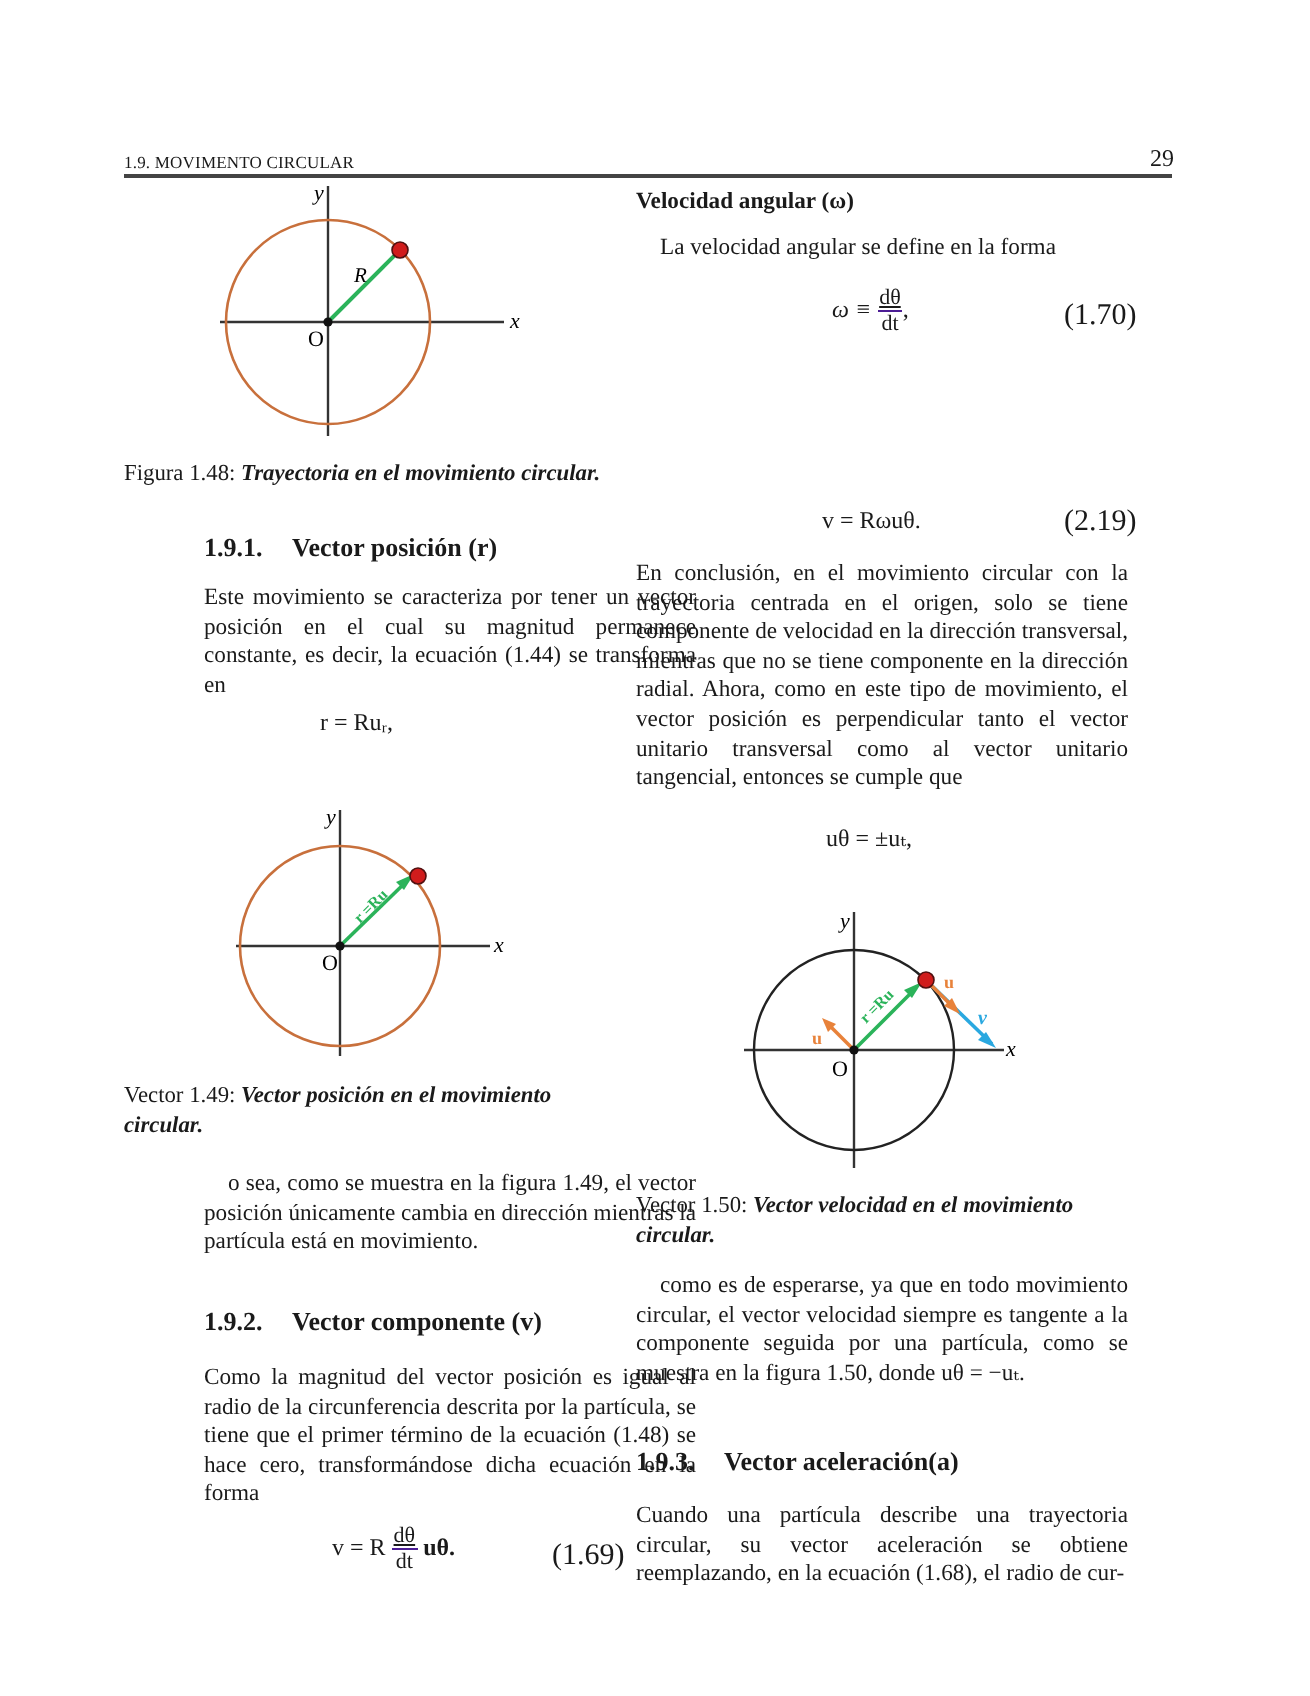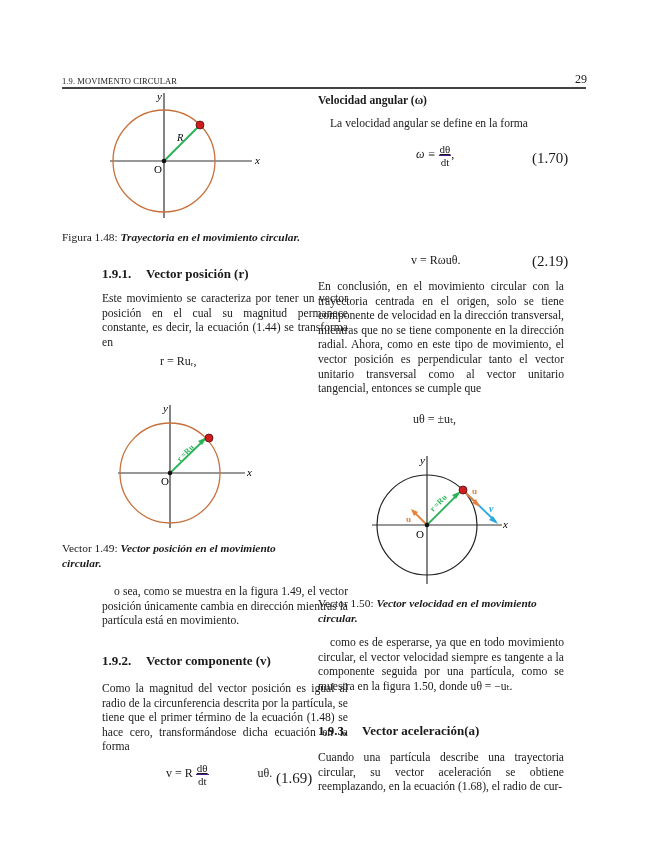--- a/index.html
+++ b/index.html
@@ -17,21 +17,21 @@
   .h-sub { font-weight: bold; font-size: 13px; }
   .h-sub .num { display: inline-block; width: 44px; }
   .h-para { font-weight: bold; font-size: 11.6px; }
   .caption { font-size: 11.4px; line-height: 14.6px; }
   .caption i { font-style: italic; font-weight: bold; }
   .eq { position: absolute; font-size: 12px; }
   .eqnum { position: absolute; font-size: 15px; }
   .frac { display: inline-block; vertical-align: middle; text-align: center; font-size: 11px; line-height: 12px; }
   .frac .n { display: block; border-bottom: 1px solid #4c1d95; padding: 0 1px; text-decoration: underline; }
   .frac .d { display: block; }
-  b.vec { font-weight: normal; font-style: normal; margin-left: 46px; }
+  b.vec { font-weight: bold; font-style: normal; }
   i { font-style: italic; }
   svg text { font-family: "Liberation Serif", serif; }
 </style>
 </head>
 <body>
 
 <div class="abs header-left">1.9.  MOVIMENTO CIRCULAR</div>
 <div class="abs header-right">29</div>
 <div class="abs header-rule"></div>
 

